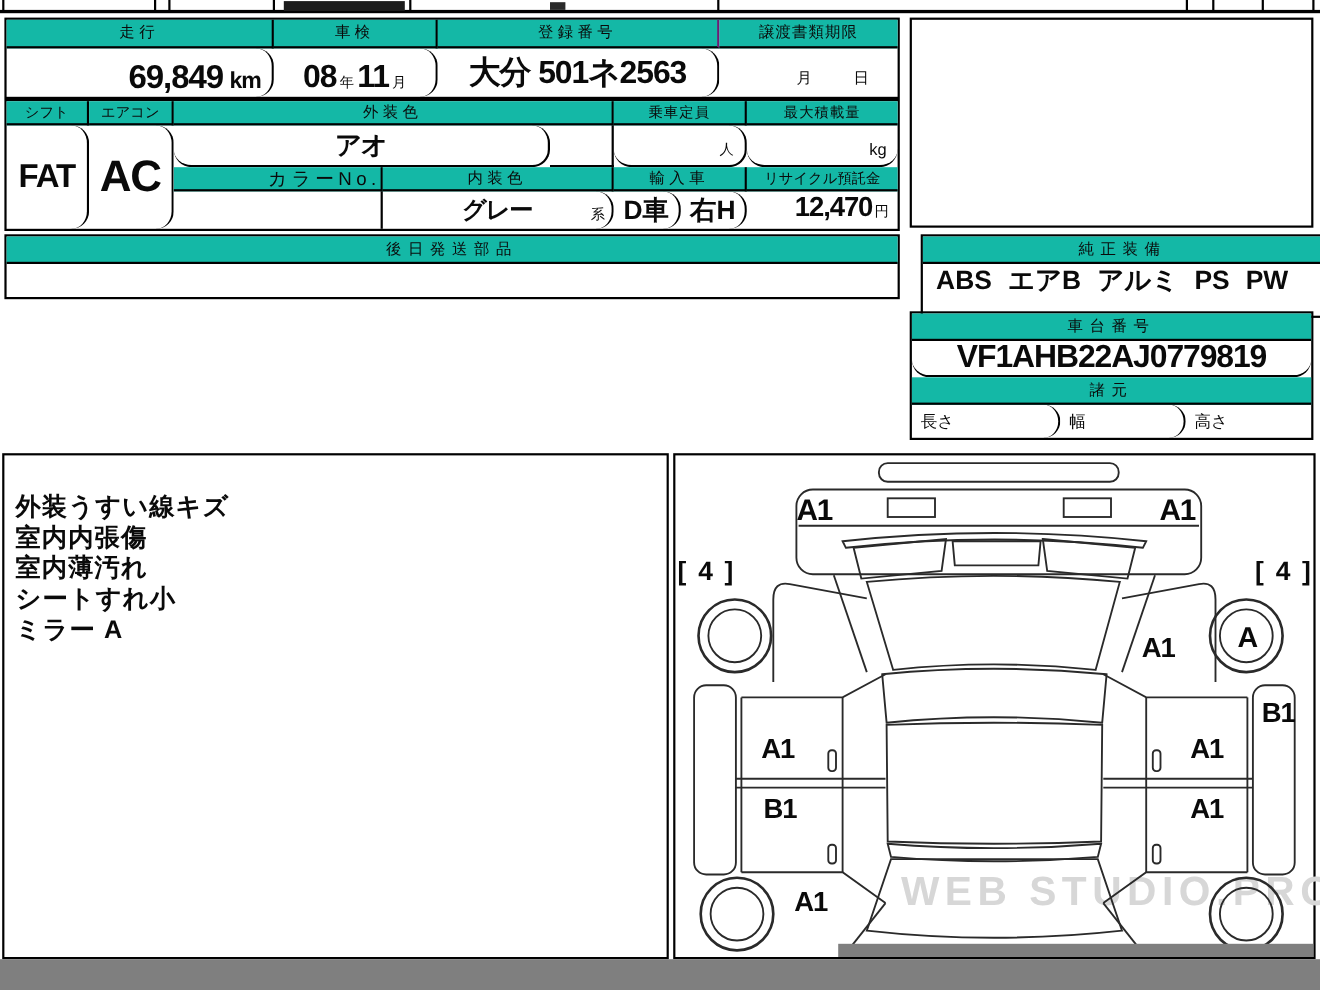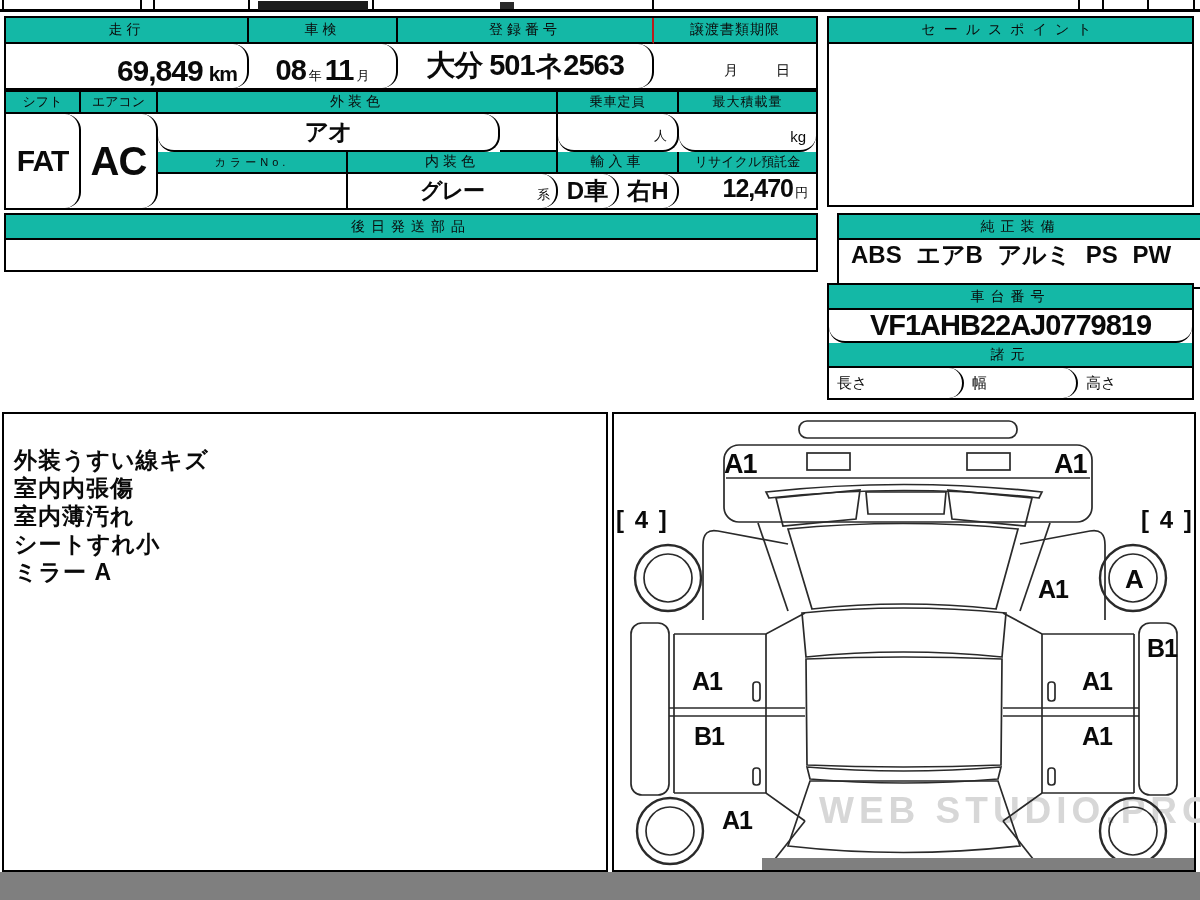--- a/index.html
+++ b/index.html
@@ -42,21 +42,21 @@
     <div class="abs" style="left:1193px;top:0;width:2px;height:10px;background:#000;"></div>
   </div>
 
   <div class="abs bd" style="left:4px;top:16px;width:814px;height:74px;">
     <div class="abs hd bline" style="left:0;top:0;width:243px;height:26px;border-right:2px solid #000;">
         <span>走行</span>
       </div>
     <div class="abs hd bline" style="left:243px;top:0;width:149px;height:26px;border-right:2px solid #000;">
         <span>車検</span>
       </div>
-    <div class="abs hd bline" style="left:392px;top:0;width:256px;height:26px;border-right:2px solid #b91c1c;">
+    <div class="abs hd bline" style="left:392px;top:0;width:256px;height:26px;border-right:2px solid #701a75;">
         <span>登録番号</span>
       </div>
     <div class="abs hd bline" style="left:648px;top:0;width:162px;height:26px;letter-spacing:1px;">
         <span>譲渡書類期限</span>
       </div>
 
     <div class="abs cell rline" style="left:0;top:26px;width:243px;height:44px;justify-content:flex-end;padding-right:10px;align-items:baseline;padding-top:10px;">
       <span class="vbig" style="font-size:30px;">69,849</span>
       <span class="vbig" style="font-size:21px;margin-left:6px;">km</span>
     </div>
@@ -69,23 +69,20 @@
     <div class="abs cell rline" style="left:392px;top:26px;width:256px;height:44px;">
       <span class="vbig" style="font-size:29px;">大分 501ネ2563</span>
     </div>
     <div class="abs cell" style="left:648px;top:26px;width:162px;height:44px;justify-content:flex-end;align-items:flex-end;padding:0 26px 8px 0;gap:38px;font-size:14px;">
       <span>月</span>
       <span>日</span>
     </div>
   </div>
 
   <div class="abs bd" style="left:827px;top:16px;width:367px;height:191px;">
-    <div class="abs hd bline" style="left:0;top:0;width:100%;height:26px;letter-spacing:8px;">
-        <span>セールスポイント</span>
-      </div>
     <div class="abs" style="left:0;top:26px;width:100%;height:161px;"><span></span></div>
   </div>
 
   <div class="abs bd" style="left:4px;top:90px;width:814px;height:120px;">
 
     <div class="abs hd rline bline" style="left:0;top:0;width:75px;height:22px;font-size:13px;letter-spacing:0;">
         <span>シフト</span>
       </div>
     <div class="abs cell rline" style="left:0;top:22px;width:75px;height:94px;">
         <span class="vbig" style="font-size:30px;">FAT</span>
@@ -114,21 +111,21 @@
     <div class="abs bline rline" style="left:494px;top:22px;width:58px;height:38px;"></div>
     <div class="abs cell bline rline" style="left:552px;top:22px;width:121px;height:38px;justify-content:flex-end;align-items:flex-end;padding:0 10px 5px 0;font-size:13px;">
       <span></span>
       <span>人</span>
     </div>
     <div class="abs cell bline" style="left:673px;top:22px;width:137px;height:38px;justify-content:flex-end;align-items:flex-end;padding:0 10px 5px 0;font-size:15px;">
       <span></span>
       <span>kg</span>
     </div>
 
-    <div class="abs hd bline rline" style="left:152px;top:60px;width:190px;height:22px;font-size:11px;">
+    <div class="abs hd bline rline" style="left:152px;top:60px;width:190px;height:22px;font-size:17px;justify-content:flex-end;">
         <span>カラーNo.</span>
       </div>
     <div class="abs hd bline rline" style="left:342px;top:60px;width:210px;height:22px;">
         <span>内装色</span>
       </div>
     <div class="abs hd bline rline" style="left:552px;top:60px;width:121px;height:22px;">
         <span>輸入車</span>
       </div>
     <div class="abs hd bline" style="left:673px;top:60px;width:137px;height:22px;font-size:13px;letter-spacing:0;">
         <span>リサイクル預託金</span>

